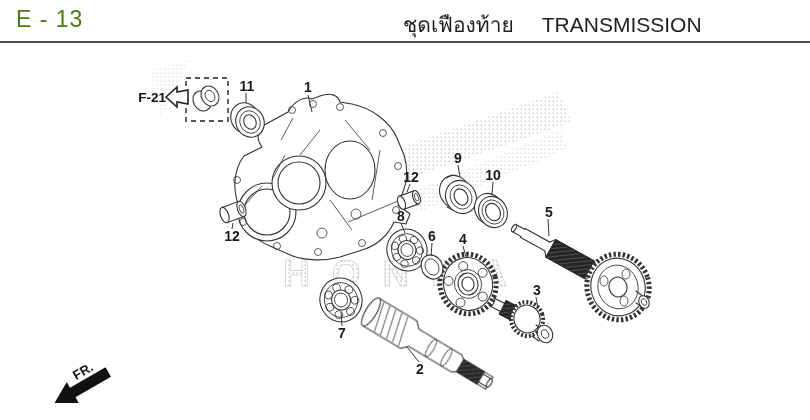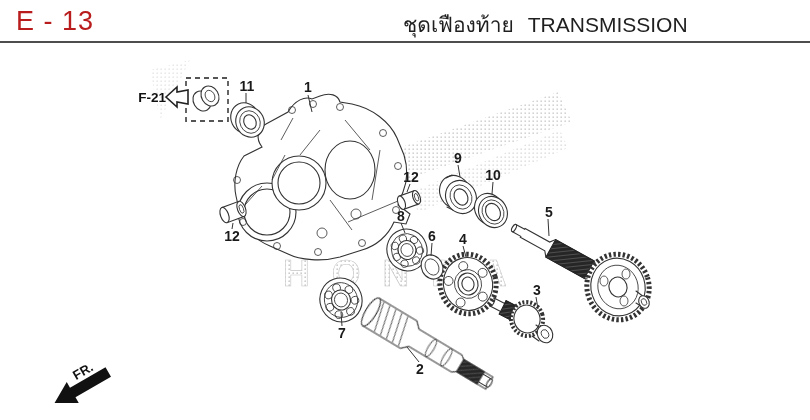--- a/index.html
+++ b/index.html
@@ -1,20 +1,20 @@
 <!DOCTYPE html>
 <html><head>
 <meta charset="utf-8">
 <style>
   html,body{margin:0;padding:0;background:#fff;}
   body{width:810px;height:420px;position:relative;overflow:hidden;
        font-family:"Liberation Sans","DejaVu Sans",sans-serif;color:#1f1f1f;}
-  .page-code{position:absolute;left:16px;top:6px;font-size:27px;letter-spacing:1px;color:#b91c1c;}
+  .page-code{position:absolute;left:16px;top:6px;font-size:23px;letter-spacing:1px;color:#4d7c0f;}
   .title{position:absolute;left:403px;top:8px;font-size:21px;color:#1f1f1f;white-space:nowrap;}
-  .title .thai{margin-right:14px;}
+  .title .thai{margin-right:28px;}
   .header-rule{position:absolute;left:0;top:41px;width:810px;height:2px;background:#4d4d4d;}
   svg{position:absolute;left:0;top:0;}
   .ln{fill:none;stroke:#333;stroke-width:1.1;stroke-linecap:round;stroke-linejoin:round;}
   .fw{fill:#ffffff;stroke:#333;stroke-width:1.1;}
   .thin{fill:none;stroke:#333;stroke-width:0.8;}
   .teeth{fill:#ffffff;stroke:#333;stroke-width:5;stroke-dasharray:2.4 2.2;}
   .teeth-sm{fill:#ffffff;stroke:#333;stroke-width:4;stroke-dasharray:2 1.9;}
   .leader{stroke:#333;stroke-width:1;fill:none;}
   .callout{font-size:14px;font-weight:700;fill:#1a1a1a;text-anchor:middle;}
   .ref-label{font-size:13.5px;font-weight:700;fill:#111;text-anchor:end;}

